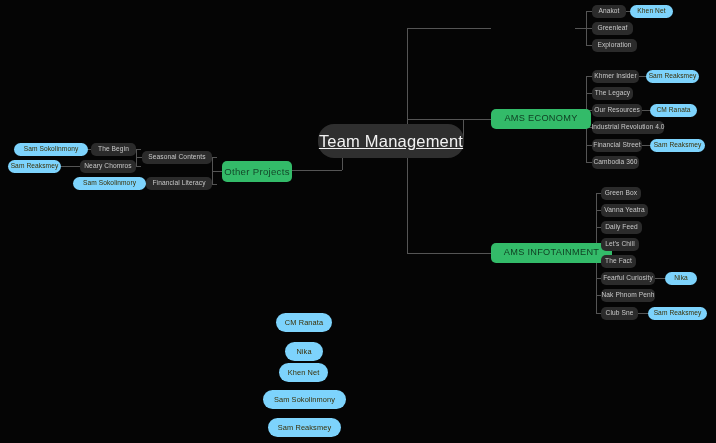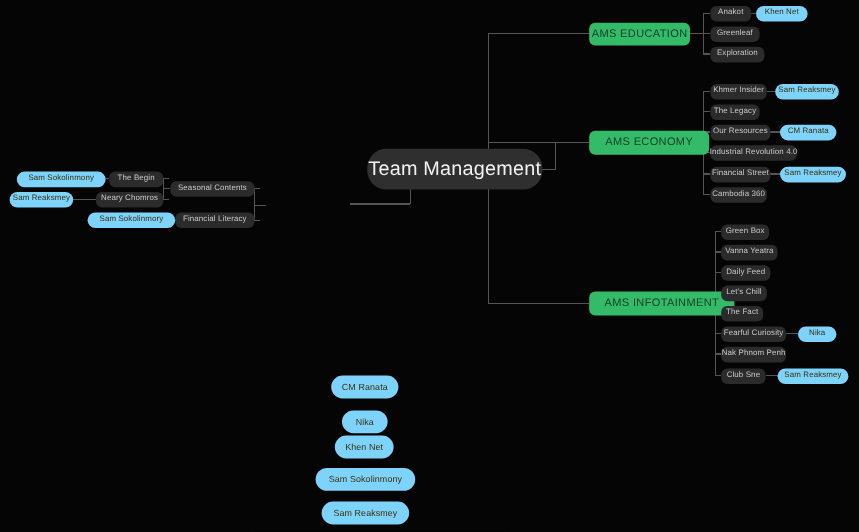--- a/index.html
+++ b/index.html
@@ -118,36 +118,36 @@
       <path d="M136 166 H141"></path>
 
       <path d="M146 184 H140"></path>
       <path d="M140 184 H140"></path>
 
       <path d="M88 149 H91"></path>
       <path d="M61 166 H80"></path>
     </g>
   </svg>
 
-  <div class="node root" style="left:306px;top:124px;width:146px;height:34px;">
+  <div class="node root" style="left:318px;top:124px;width:146px;height:34px;text-decoration:underline;">
     <span>Team Management</span>
   </div>
 
-  <div class="node cat" style="left:491px;top:19px;width:84px;height:19px;">
-    <span>AMS EDUCATION</span>
-  </div>
 
   <div class="node cat" style="left:491px;top:109px;width:100px;height:20px;">
     <span>AMS ECONOMY</span>
   </div>
 
   <div class="node cat" style="left:491px;top:243px;width:121px;height:20px;">
     <span>AMS INFOTAINMENT</span>
   </div>
 
+  <div class="node cat other" style="left:222px;top:161px;width:70px;height:21px;">
+    <span>Other Projects</span>
+  </div>
 
   <div class="node dark" style="left:592px;top:5px;width:34px;height:13px;">
     <span>Anakot</span>
   </div>
   <div class="node yellow" style="left:630px;top:5px;width:43px;height:13px;">
     <span>Khen Net</span>
   </div>
   <div class="node dark" style="left:592px;top:22px;width:41px;height:13px;">
     <span>Greenleaf</span>
   </div>

